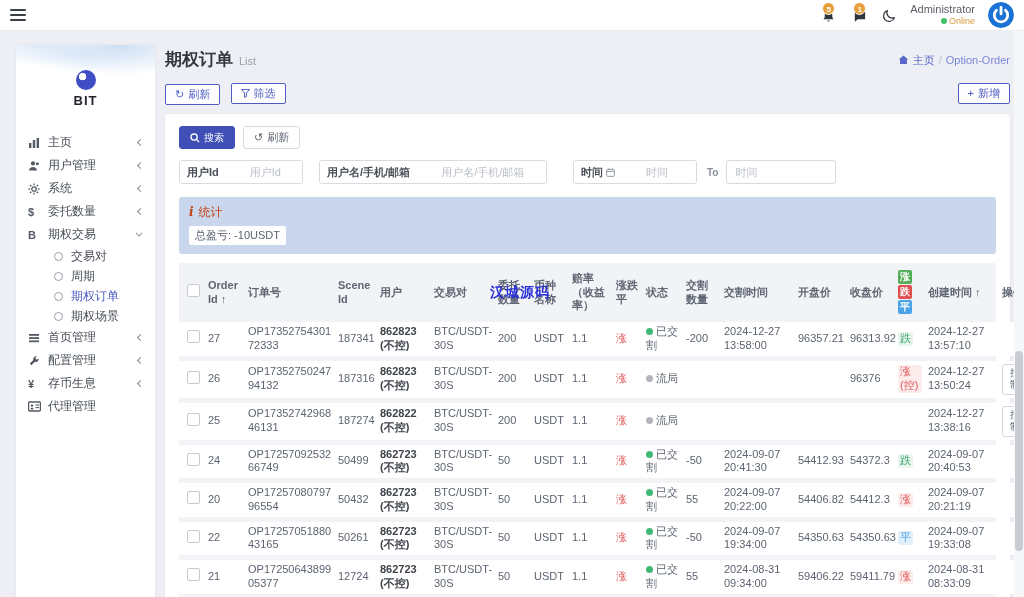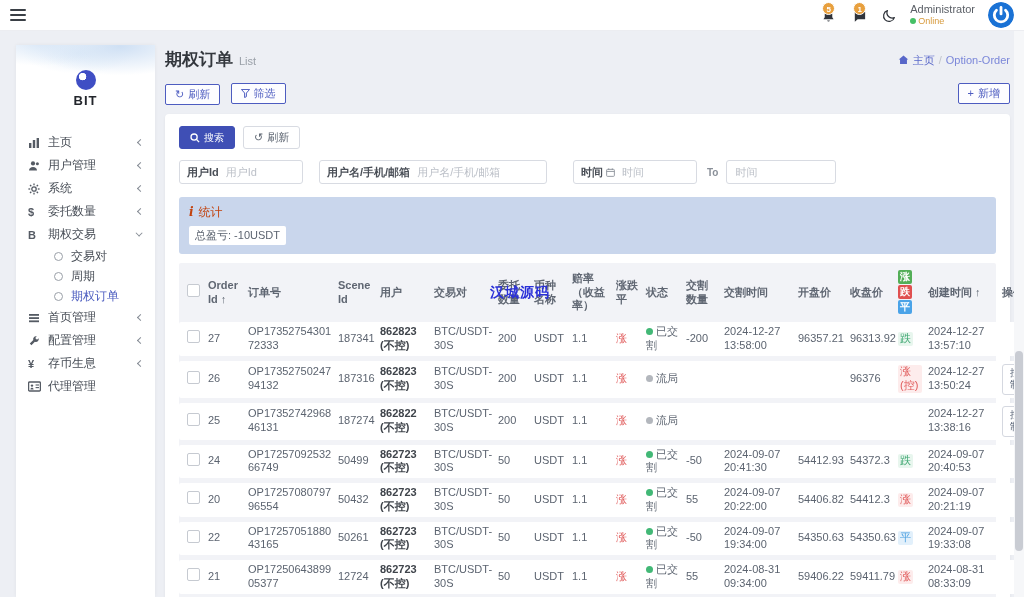--- a/index.html
+++ b/index.html
@@ -10,21 +10,21 @@
   .topbar { position:absolute; left:0; top:0; width:1024px; height:31px; background:#fff;
     border-bottom:1px solid #ecedf1; display:flex; align-items:center; justify-content:space-between; padding:0 10px; z-index:30; }
   .hamburger { width:16px; height:12px; display:flex; flex-direction:column; justify-content:space-between; cursor:pointer; }
   .hamburger i { display:block; height:2px; background:#3a3f46; border-radius:1px; }
   .topbar-right { display:flex; align-items:center; gap:13px; }
   .icon-badge { position:relative; width:18px; height:18px; }
   .icon-badge svg { position:absolute; left:1px; bottom:0; }
   .badge { position:absolute; top:-4px; left:2px; min-width:13px; height:13px; border-radius:50%;
     background:#e8a03e; color:#fff; font-size:8px; font-weight:bold; line-height:13px; text-align:center; border:1px solid #fff; }
   .moon svg { display:block; }
-  .userbox { line-height:1.2; }
+  .userbox { text-align:right; line-height:1.2; }
   .user-name { font-size:11px; color:#5a5f66; }
   .user-status { font-size:9px; color:#d79a3c; }
   .user-status .dot { display:inline-block; width:6px; height:6px; border-radius:50%; background:#45c066; margin-right:2px; }
   .avatar { width:26px; height:26px; border-radius:50%; overflow:hidden; }
 
   
   .sidebar { position:absolute; left:16px; top:45px; width:139px; height:552px; background:#fff;
     box-shadow:0 0 4px rgba(0,0,0,.05); z-index:20; }
   .logo-area { height:78px; position:relative;
     background:
@@ -63,21 +63,21 @@
   .btn-outline .glyph { font-size:11px; line-height:1; }
 
   .card { margin-top:9px; background:#fff; border-radius:4px; box-shadow:0 1px 3px rgba(0,0,0,.06);
     padding:12px 14px 14px; min-height:460px; }
   .search-row { display:flex; gap:8px; }
   .btn-primary { display:inline-flex; align-items:center; gap:4px; height:23px; padding:0 10px;
     background:#3f4fb5; border:1px solid #3f4fb5; color:#fff; border-radius:3px; font-size:10px; cursor:pointer; }
   .btn-plain { display:inline-flex; align-items:center; gap:4px; height:23px; padding:0 10px;
     background:#fff; border:1px solid #d8dbe2; color:#5c6470; border-radius:3px; font-size:11px; cursor:pointer; }
   .fields-row { display:flex; align-items:center; margin-top:11px; gap:16px; }
-  .fgroup { display:flex; align-items:center; border:1px solid #d8dbe2; border-radius:3px; height:24px; background:#fff; }
+  .fgroup { display:flex; align-items:center; border:1px solid #d8dbe2; border-radius:3px; height:24px; background:#fff;gap:24px; }
   .fgroup label { font-size:11px; font-weight:bold; color:#4a4f57; padding:0 7px; white-space:nowrap; display:flex; align-items:center; gap:3px; }
   .fgroup input { border:none; outline:none; font-size:11px; color:#333; height:100%; background:transparent; }
   .fgroup input::placeholder { color:#bcc0c8; }
   .to-label { font-size:10px; color:#8a9099; font-weight:bold; margin:0 8px 0 10px; }
   .finput-solo { border:1px solid #d8dbe2; border-radius:3px; height:24px; padding:0 8px; font-size:11px; outline:none; color:#333; }
   .finput-solo::placeholder { color:#bcc0c8; }
 
   .stats-panel { margin-top:13px; background:#c9d6ec; border-radius:3px; padding:7px 10px 9px; }
   .stats-title { font-size:12px; color:#c2410c; }
   .stats-title .info-i { font-family:"DejaVu Serif",serif; font-style:italic; font-weight:bold; margin-right:5px; }
@@ -228,20 +228,24 @@
       <span class="radio"></span>
         <span>交易对</span>
     </div>
     <div class="submenu-item">
       <span class="radio"></span>
         <span>周期</span>
     </div>
     <div class="submenu-item active">
       <span class="radio"></span>
         <span>期权订单</span>
+    </div>
+    <div class="submenu-item">
+      <span class="radio"></span>
+        <span>期权场景</span>
     </div>
     <div class="menu-item">
       <span class="mi-icon">
           <svg width="12" height="12" viewBox="0 0 12 12">
             <rect x="1" y="2" width="10" height="1.8" fill="#555b64"></rect>
             <rect x="1" y="5.2" width="10" height="1.8" fill="#555b64"></rect>
             <rect x="1" y="8.4" width="10" height="1.8" fill="#555b64"></rect>
           </svg>
         </span>
       <span class="mi-label">首页管理</span>

